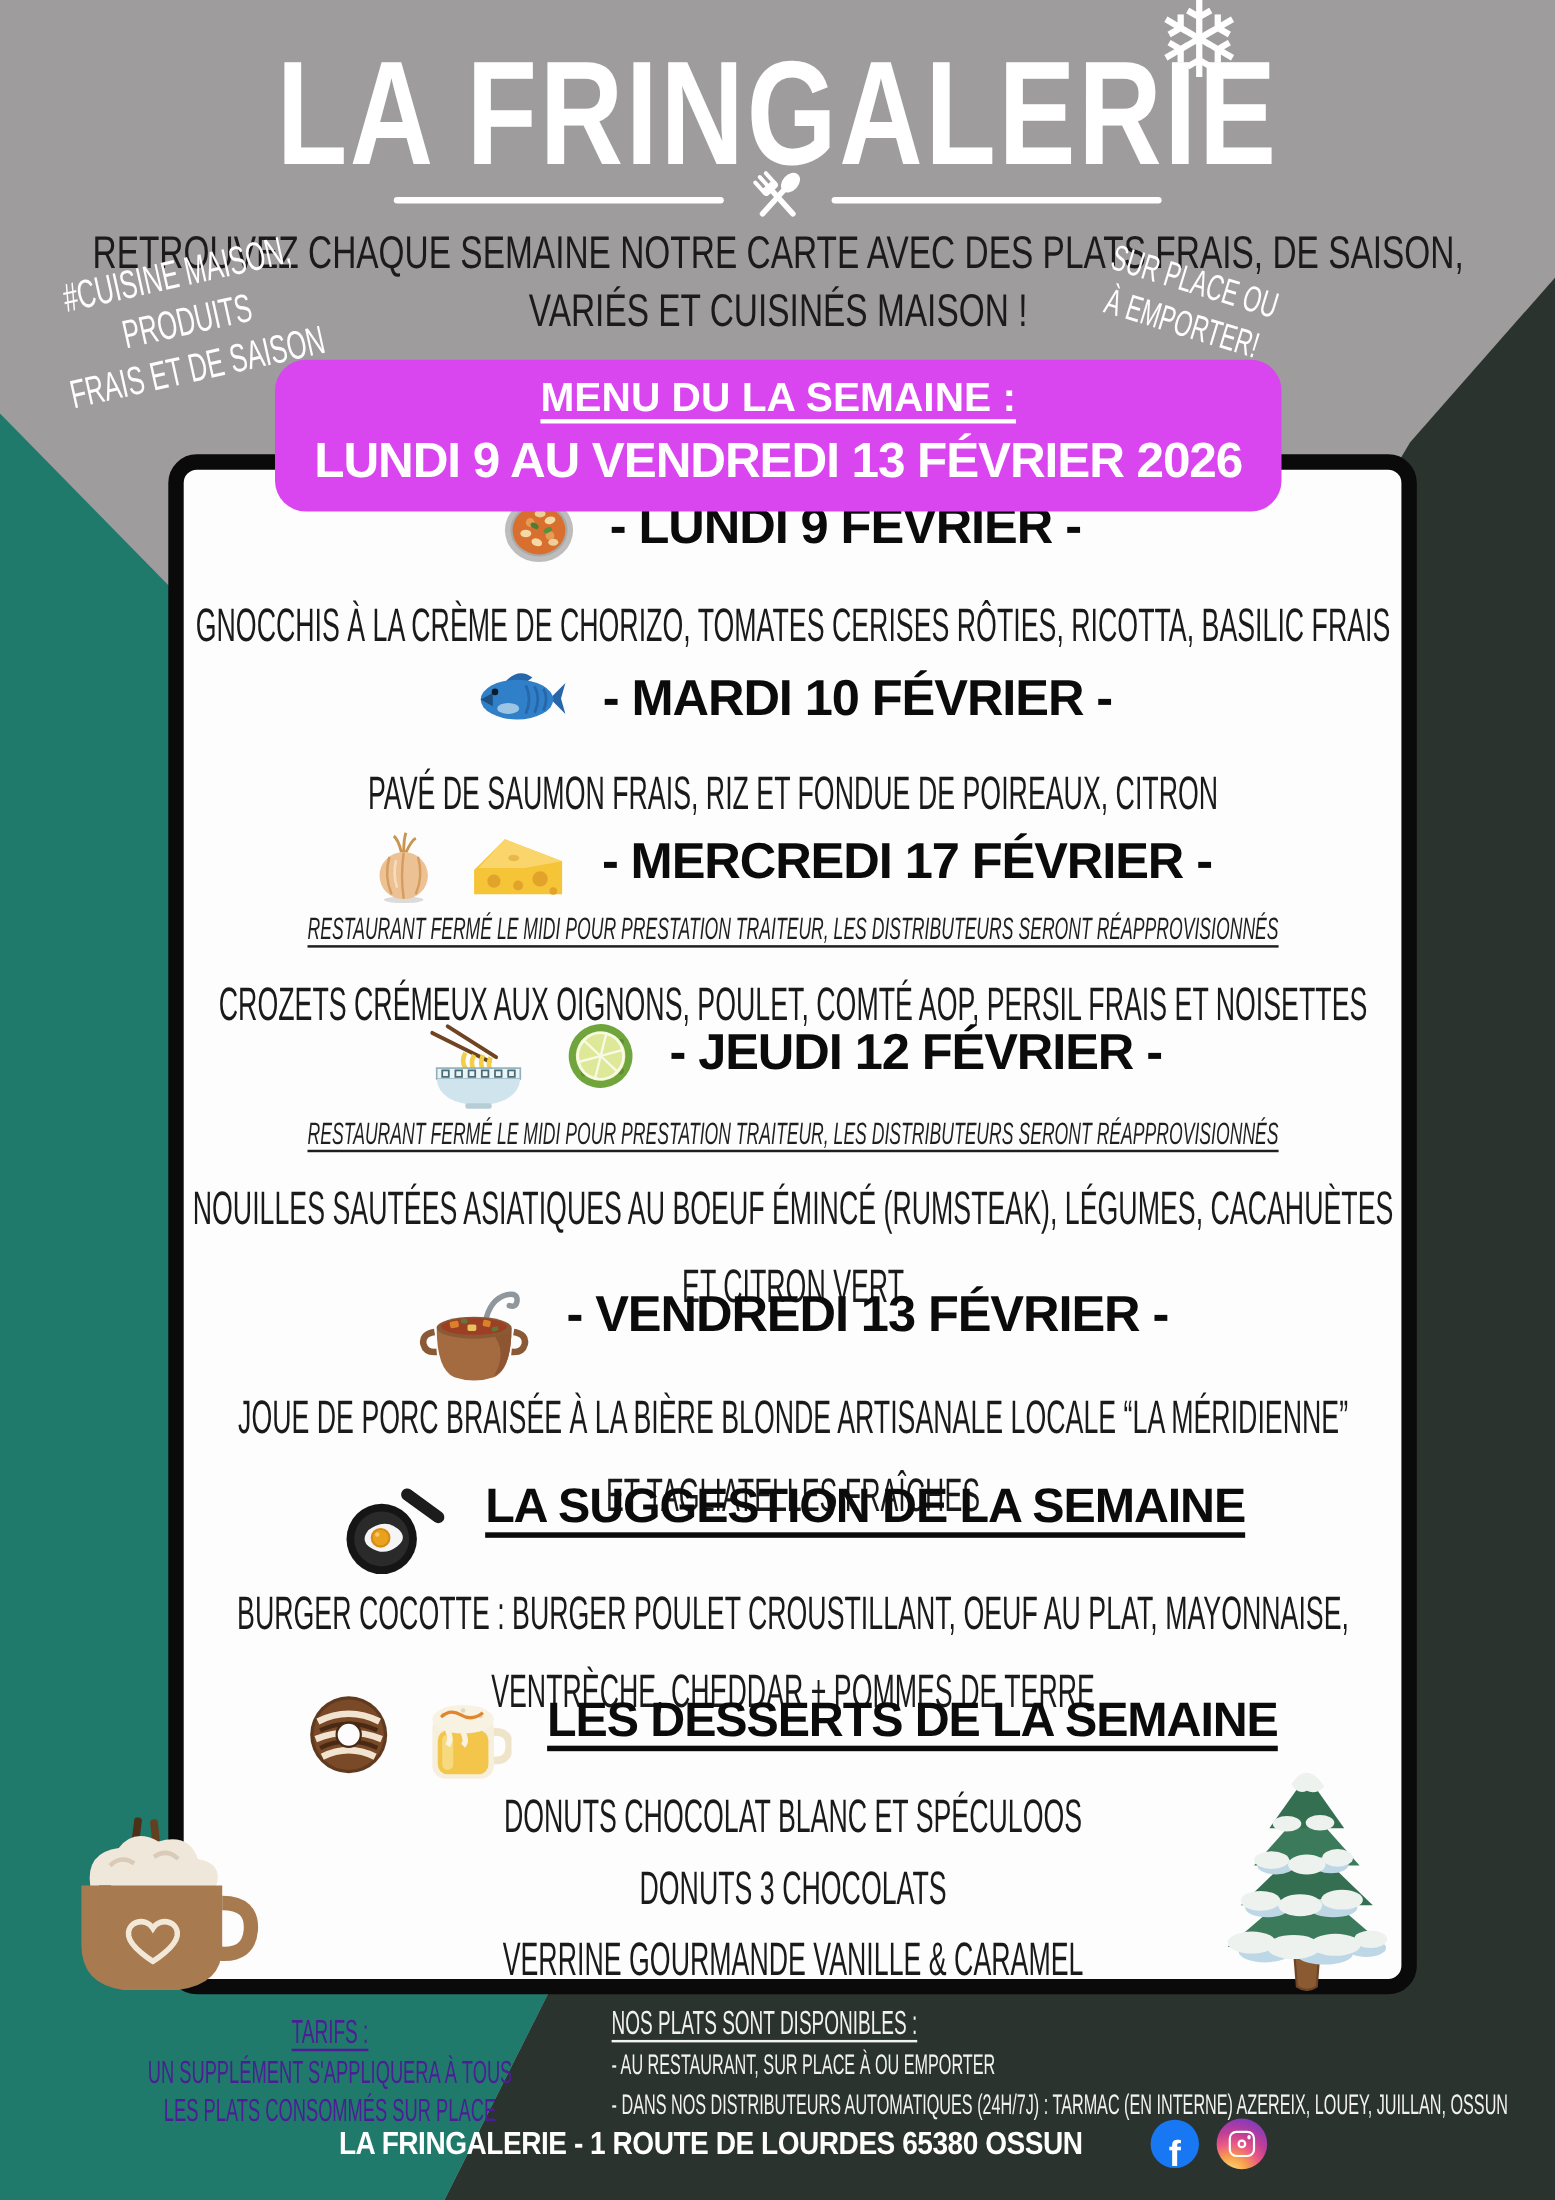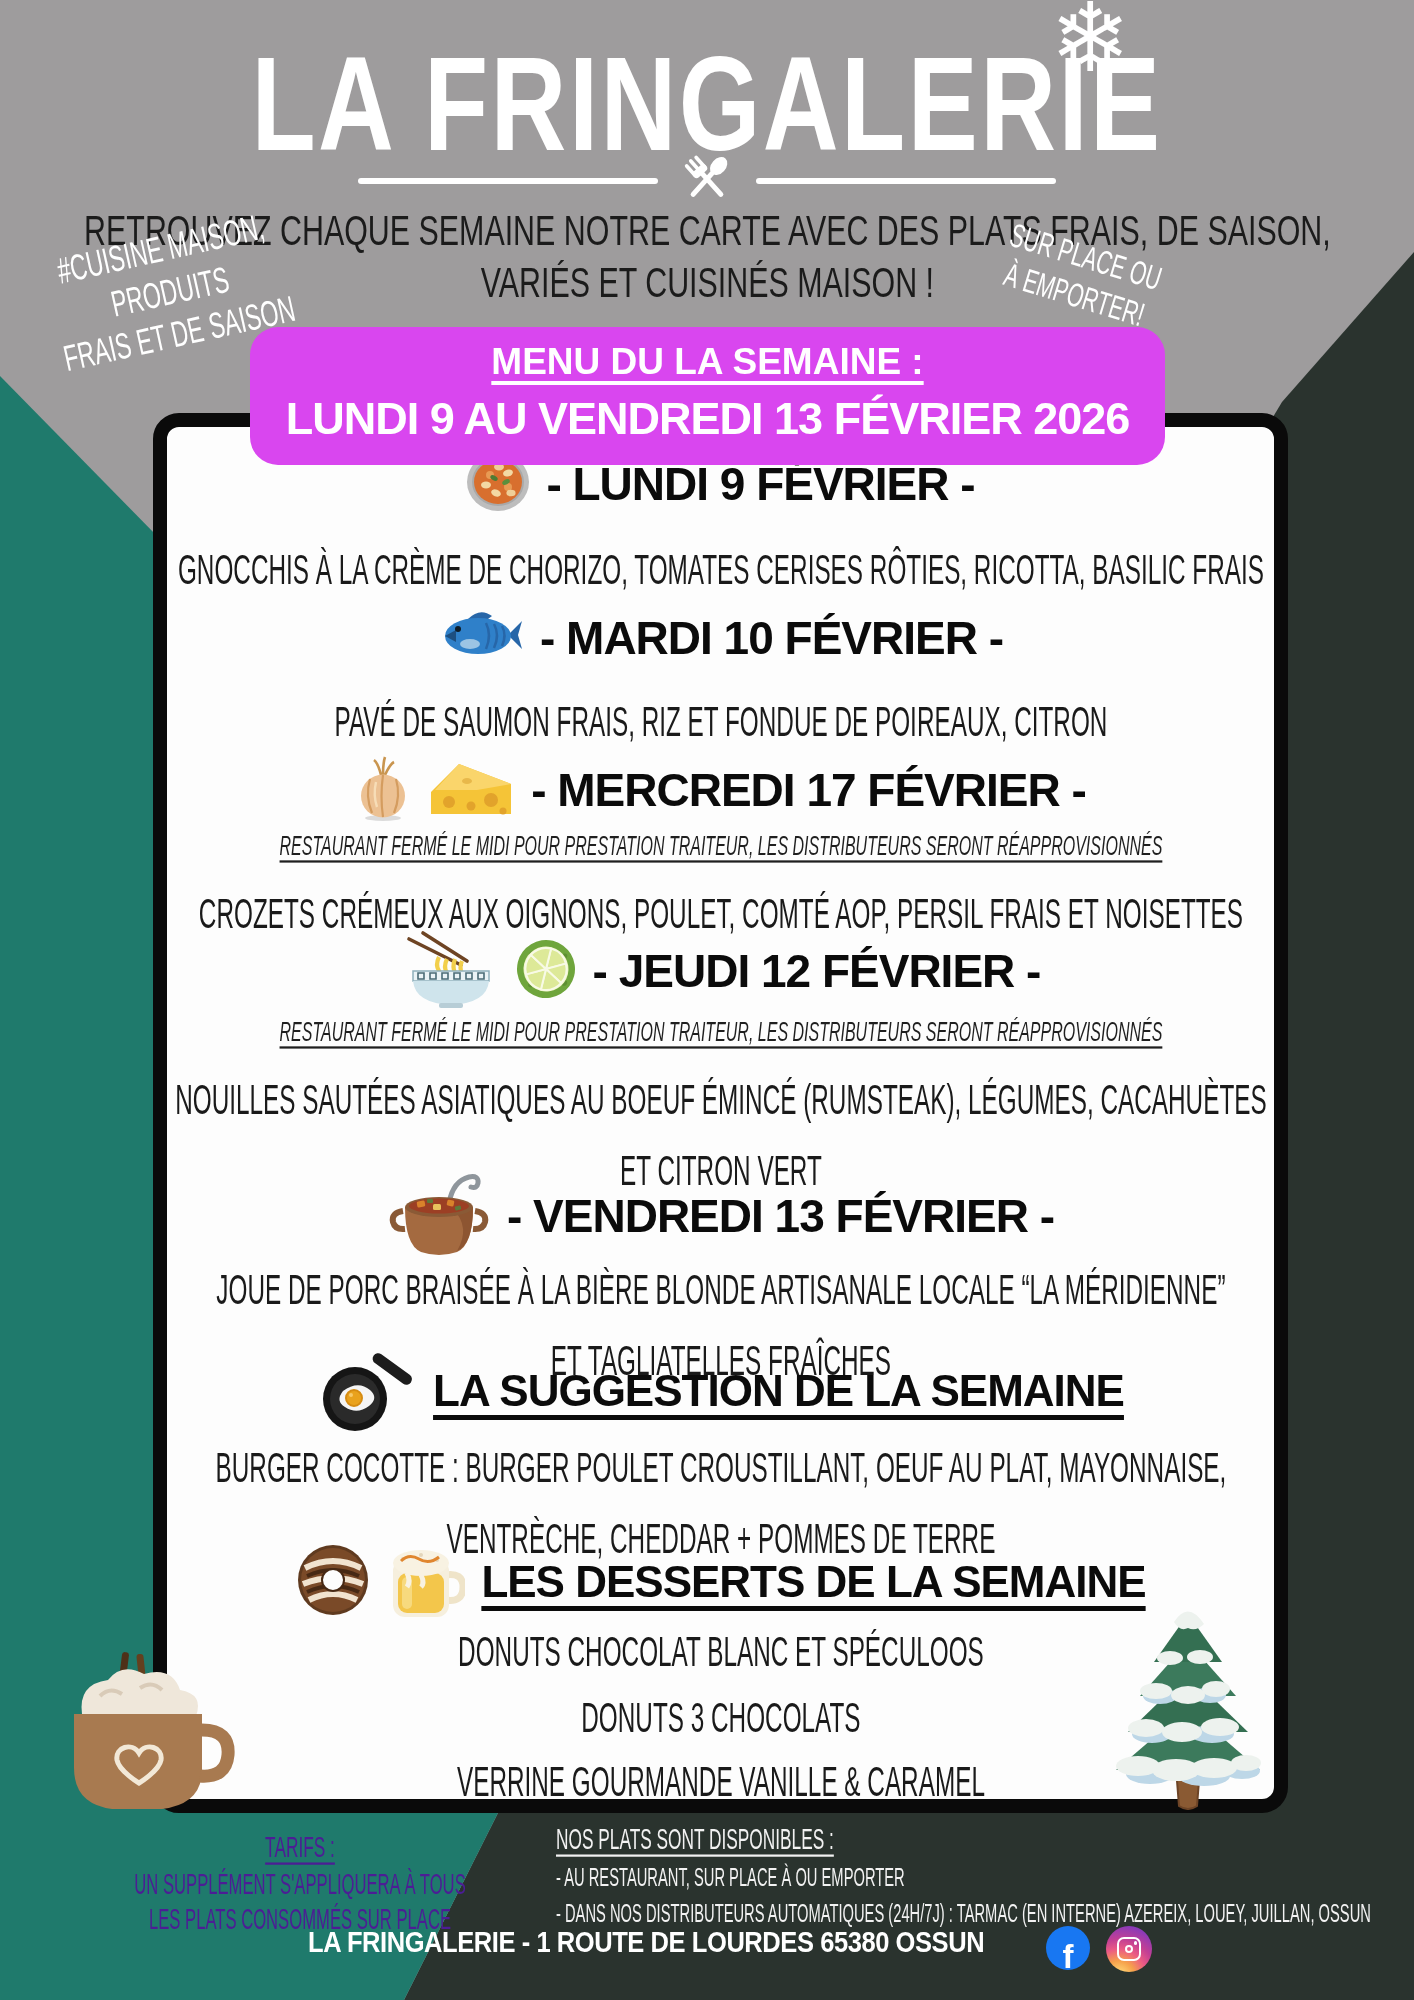--- a/index.html
+++ b/index.html
@@ -35,40 +35,40 @@
 
   .banner { position:absolute; left:250px; top:327px; width:915px; height:138px;
         background:#d946ef; border-radius:28px; z-index:4; text-align:center; color:#fff; padding-top:14px; }
   .banner .l1 { font-size:37px; font-weight:700; text-decoration:underline;
         text-decoration-thickness:4px; text-underline-offset:7px; }
   .banner .l2 { font-size:45px; font-weight:700; letter-spacing:-1px; margin-top:10px; }
 
   .card { position:absolute; left:153px; top:413px; width:1135px; height:1400px;
         background:#fdfdfd; border:14px solid #0a0a0a; border-radius:26px; z-index:2; }
   .card .row { position:absolute; left:0; right:0; display:flex; justify-content:center;
-        align-items:center; gap:16px; }
+        align-items:flex-start; gap:32px; }
   .day-title { font-size:46px; font-weight:700; letter-spacing:-1px; color:#0b0b0b; white-space:nowrap; }
   .big-title { font-size:44px; font-weight:700; letter-spacing:-1px; color:#0b0b0b;
         text-decoration:underline; text-decoration-thickness:5px; text-underline-offset:9px; white-space:nowrap; }
   .desc { position:absolute; left:0; right:0; font-size:38px; line-height:1.65; color:#1a1a1a; }
   .note { position:absolute; left:0; right:0; font-size:25px; font-style:italic; color:#1f1f1f; }
   .note span, .u { text-decoration:underline; text-decoration-thickness:2px; text-underline-offset:5px; }
 
   .deco { position:absolute; z-index:3; }
 
   .info-tarifs { position:absolute; left:100px; top:1830px; width:400px; z-index:3;
         color:#4c1d95; text-align:center; }
   .info-tarifs .t { font-size:27px; margin-bottom:6px; }
   .info-tarifs .x { font-size:26px; line-height:1.2; }
   .info-avail { position:absolute; left:556px; top:1822px; width:860px; z-index:3; color:#f2f2f2; }
   .hl { white-space:pre-line; width:160%; transform:scale(0.64,1.12); transform-origin:0 0; }
   .info-avail .t { font-size:27px; margin-bottom:8px; }
   .info-avail .x { font-size:23px; line-height:1.3; margin-bottom:6px; }
 
-  .footer { top:1926px; display:flex; justify-content:center; align-items:flex-start; gap:16px; z-index:4; position:absolute; left:0; right:0; }
+  .footer { top:1926px; display:flex; justify-content:center; align-items:center; gap:16px; z-index:4; position:absolute; left:0; right:0; }
   .footer .addr { color:#fff; font-size:29px; font-weight:700; letter-spacing:-0.5px;
         transform:scale(0.88,1); }
   .fb { width:44px; height:44px; border-radius:50%; background:#1877f2; color:#fff;
         display:flex; justify-content:center; align-items:flex-end; font-size:33px; font-weight:700; overflow:hidden; }
   .fb span { transform:translateY(6px); }
   .ig { position:relative; width:46px; height:46px; border-radius:50%;
         background:radial-gradient(circle at 28% 110%, #fed373 8%, #f6a14b 26%, #ec5b84 45%, #c23f94 62%, #8a3ab9 85%); }
   .ig .cam { position:absolute; left:11px; top:11px; width:24px; height:24px;
         border:2.5px solid #fff; border-radius:7px; }
   .ig .lens { position:absolute; left:6px; top:6px; width:8px; height:8px;

